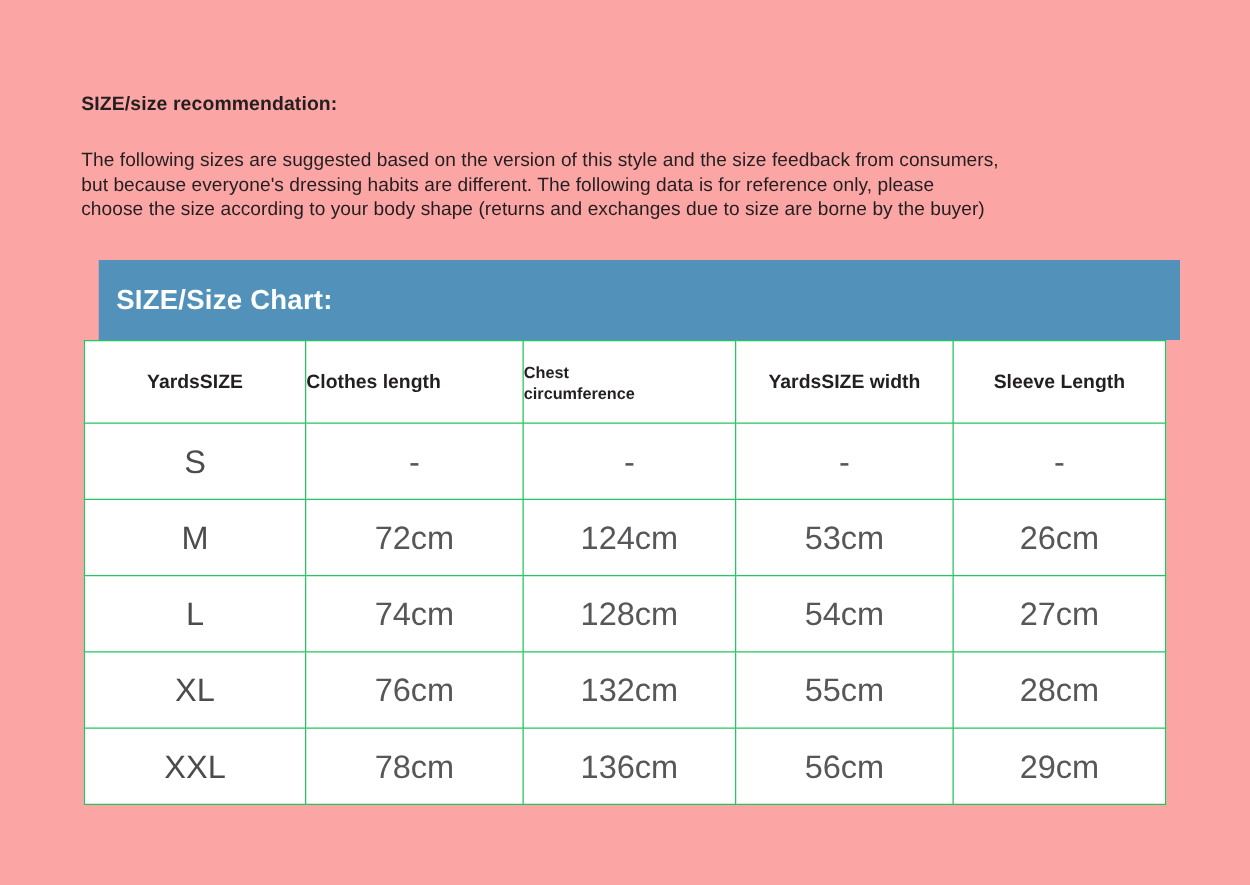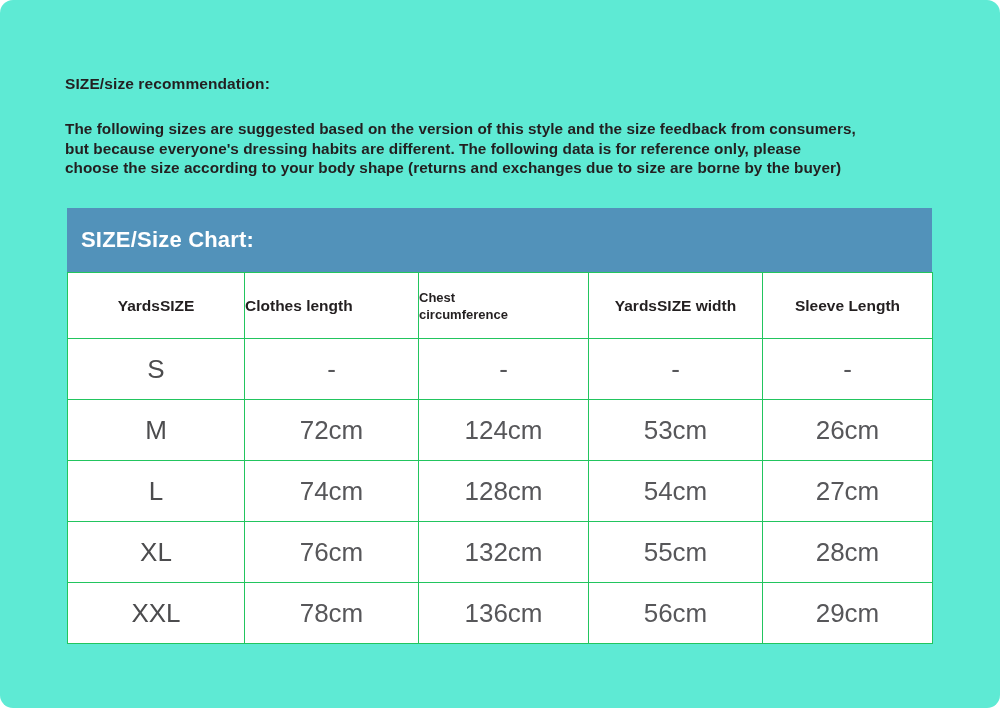--- a/index.html
+++ b/index.html
@@ -1,62 +1,62 @@
 <!DOCTYPE html>
 <html><head>
 <meta charset="utf-8">
 <style>
   html, body { margin: 0; padding: 0; background: #ffffff; }
   .page {
     position: relative;
     width: 1000px;
     height: 708px;
-    background: #5eead4;
+    background: #fca5a5;
     font-family: "Liberation Sans", sans-serif;
     color: #231f20;
     overflow: hidden;
-    border-radius: 13px;
   }
   .page-title {
     position: absolute;
     left: 65px;
     top: 75px;
     margin: 0;
     font-size: 15.5px;
     font-weight: bold;
     color: #231f20;
     letter-spacing: 0.1px;
   }
   .disclaimer {
     position: absolute;
     left: 65px;
     top: 119px;
     width: 880px;
     margin: 0;
     font-size: 15.3px;
-    font-weight: bold;
+    font-weight: normal;
     line-height: 19.5px;
     color: #231f20;
     white-space: pre-line;
     letter-spacing: 0.05px;
   }
   .chart-section {
     position: absolute;
     left: 67px;
     top: 208px;
     width: 865px;
   }
   .banner {
     box-sizing: border-box;
     width: 865px;
     height: 64px;
     background: #5292ba;
     display: flex;
     align-items: center;
     padding-left: 14px;
+    margin-left: 12px;
   }
   .banner-title {
     color: #ffffff;
     font-size: 22px;
     font-weight: bold;
     letter-spacing: 0.2px;
   }
   table.size-table {
     width: 865px;
     border-collapse: collapse;

